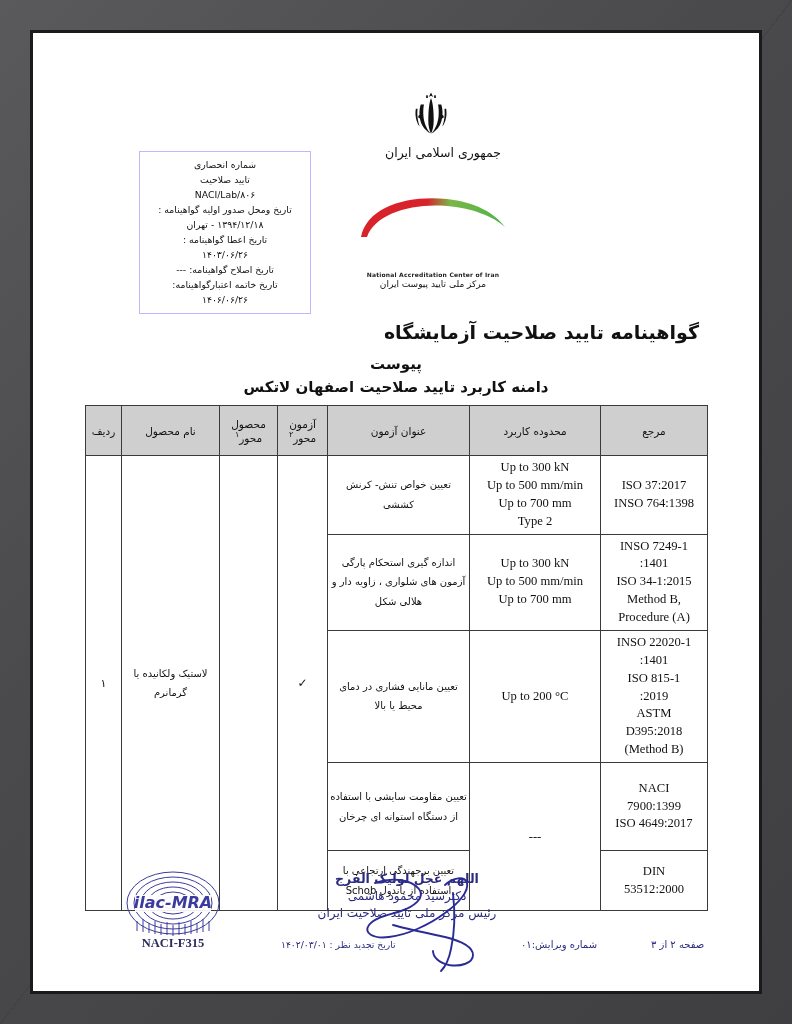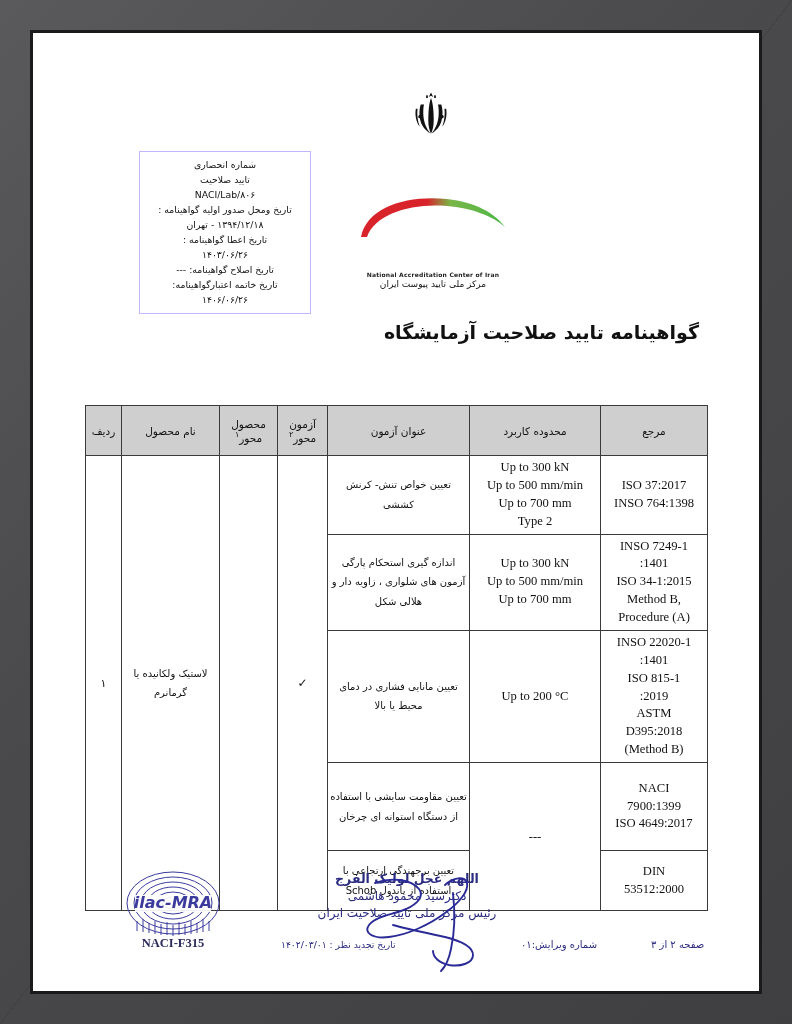--- a/index.html
+++ b/index.html
@@ -210,20 +210,21 @@
         <path d="M31 36 C27 48 28 64 34 75 C38 82 44 87 49 90 C42 82 37 70 36 58 C35.4 50 35.6 42 37 36 Z"></path>
         <path d="M69 36 C73 48 72 64 66 75 C62 82 56 87 51 90 C58 82 63 70 64 58 C64.6 50 64.4 42 63 36 Z"></path>
         <path d="M22 44 C20 54 22 68 29 77 C25 66 24 54 25 44 Z"></path>
         <path d="M78 44 C80 54 78 68 71 77 C75 66 76 54 75 44 Z"></path>
         <path d="M28 56 C30 55 32 57 31 60 C30 62 27 62 26.5 59.5 C26.2 58 27 56.4 28 56 Z"></path>
         <path d="M72 56 C70 55 68 57 69 60 C70 62 73 62 73.5 59.5 C73.8 58 73 56.4 72 56 Z"></path>
       </g>
     </svg>
 
     <div class="hdr-country">
+      <div class="fa">جمهوری اسلامی ایران</div>
     </div>
 
     <div class="naci-logo">
       <svg width="164" height="46" viewBox="0 0 164 46">
         <defs>
           <linearGradient id="arcg" x1="0" y1="0" x2="1" y2="0">
             <stop offset="0%" stop-color="#d8232a"></stop>
             <stop offset="46%" stop-color="#d8232a"></stop>
             <stop offset="62%" stop-color="#7ab648"></stop>
             <stop offset="100%" stop-color="#4cb748"></stop>
@@ -243,20 +244,22 @@
       <div class="lbl">تاریخ ومحل صدور اولیه گواهینامه :</div>
       <div class="lbl">۱۳۹۴/۱۲/۱۸ -  تهران</div>
       <div class="lbl">تاریخ اعطا گواهینامه :</div>
       <div class="lbl">۱۴۰۳/۰۶/۲۶</div>
       <div class="lbl">تاریخ اصلاح گواهینامه: ---</div>
       <div class="lbl">تاریخ خاتمه اعتبارگواهینامه:</div>
       <div class="lbl">۱۴۰۶/۰۶/۲۶</div>
     </div>
 
     <div class="doc-title">گواهینامه تایید صلاحیت آزمایشگاه</div>
+    <div class="doc-sub1">پیوست</div>
+    <div class="doc-sub2">دامنه کاربرد تایید صلاحیت اصفهان لاتکس</div>
 
     <div class="tbl-wrap">
       <table class="scope">
         <colgroup>
           <col style="width:107px">
           <col style="width:131px">
           <col style="width:142px">
           <col style="width:50px">
           <col style="width:58px">
           <col style="width:98px">

